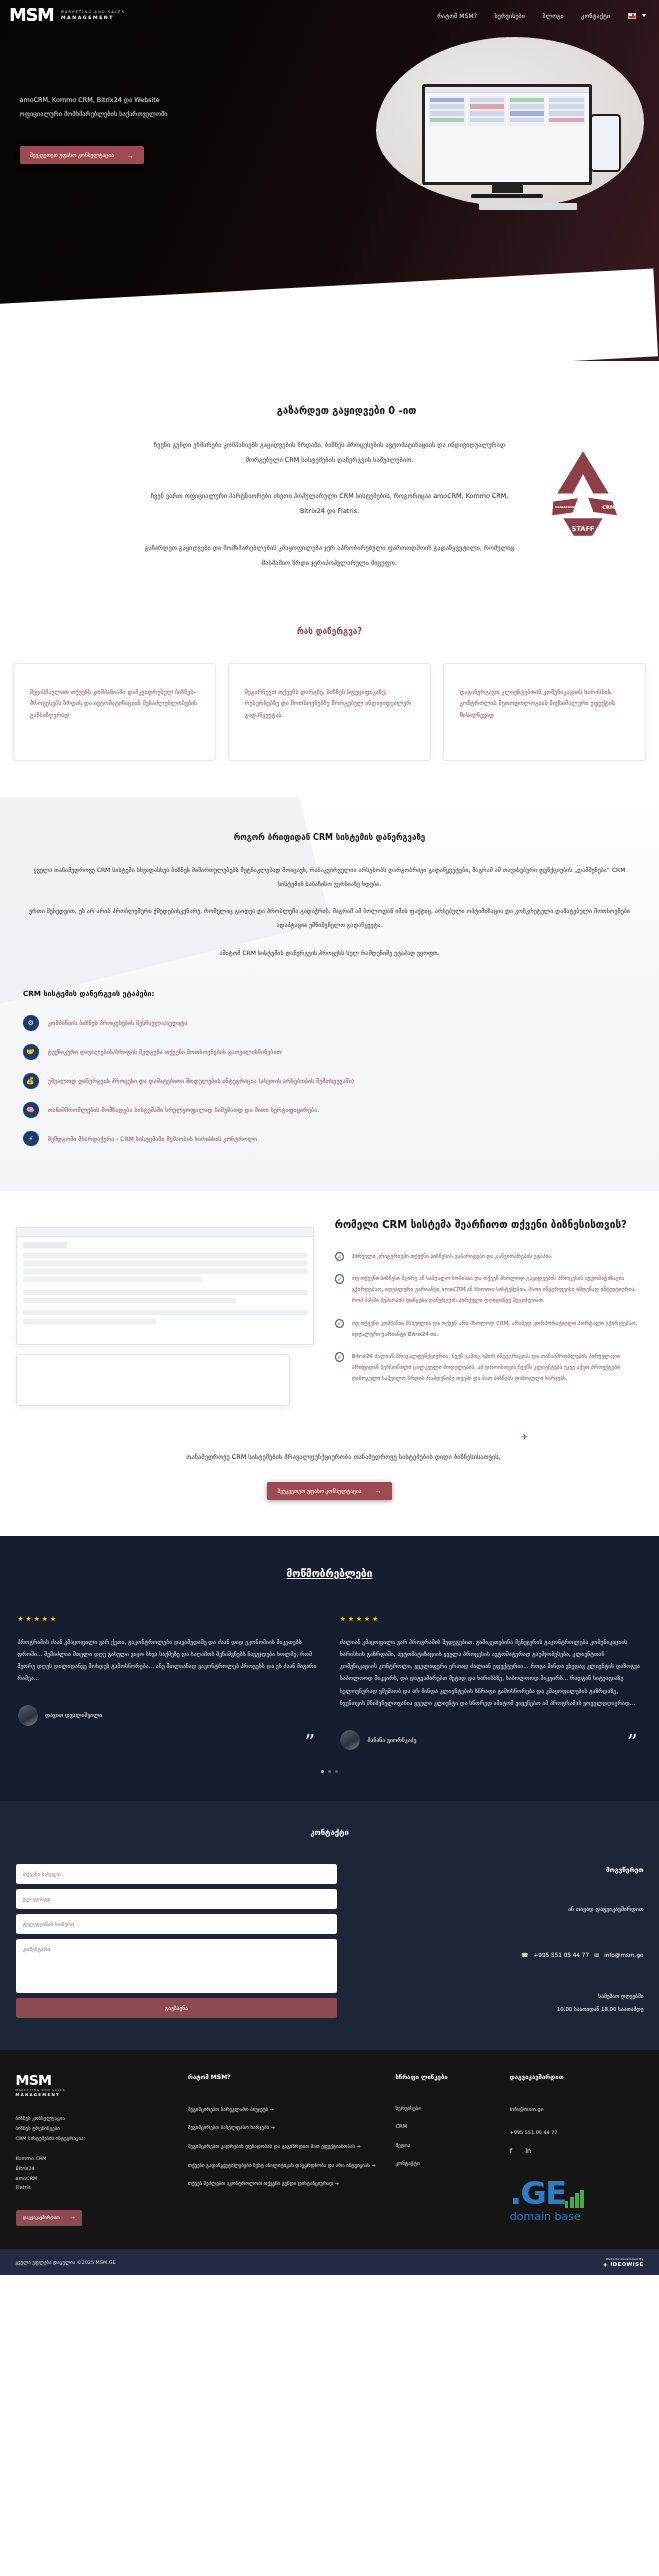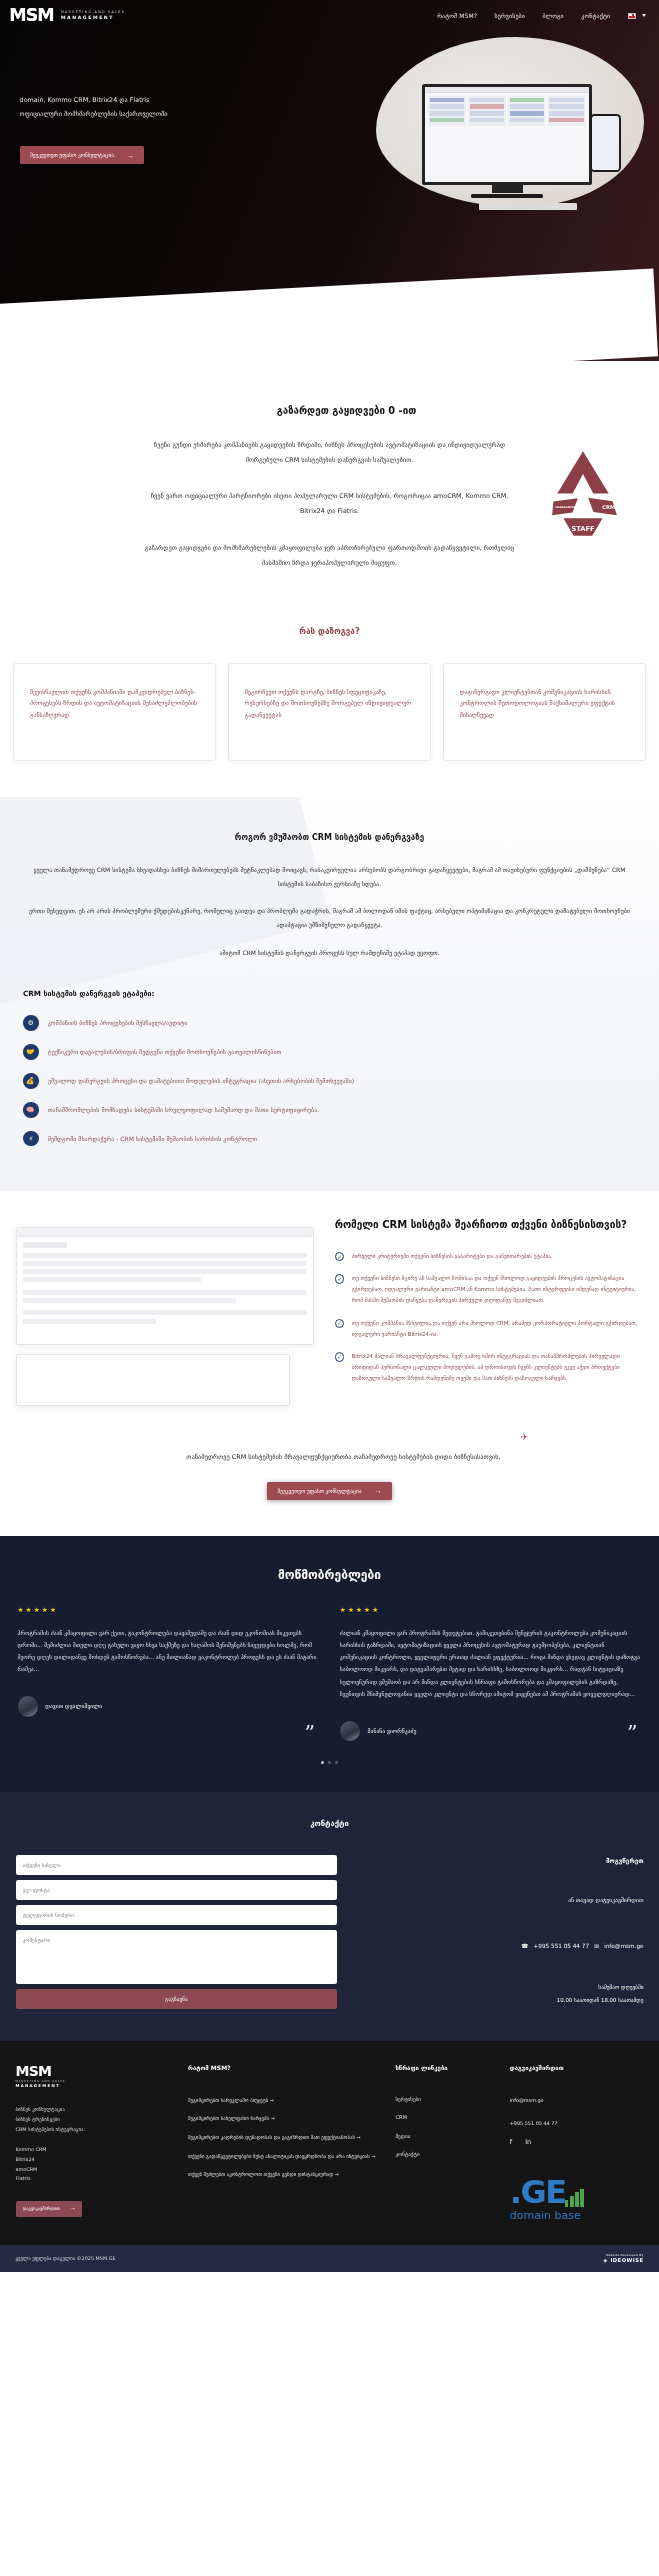--- a/index.html
+++ b/index.html
@@ -167,21 +167,21 @@
   .chk .tx { color:#8d4a52; font-size:5.4px; line-height:2.05; }
 
   
   .sec-cta { text-align:center; padding:24px 0 36px; background:#fff; }
   .sec-cta p { font-size:6.4px; line-height:2.1; color:#1b1b1b;margin-left:28px; }
   .sec-cta .btn-primary { margin-top:17.5px; }
   .plane { position:absolute; right:131px; margin-top:-18.5px; color:#9e4a52; font-size:8.8px; }
 
   
   .sec-test { background:#161d2e; color:#fff; padding:32px 0 28px; }
-  .sec-test h3 { text-align:center; font-size:12px; font-weight:700; margin-bottom:24px; }
+  .sec-test h3 { text-align:center; font-size:10px; font-weight:700; margin-bottom:36px;text-decoration:underline; }
   .tests { display:flex; gap:20.6px; padding:0 17.5px; }
   .test { flex:1; position:relative; }
   .stars { color:#f5c518; font-size:6.7px; letter-spacing:2.1px; margin-bottom:12.4px; }
   .test p { font-size:5.7px; line-height:2.15; color:#e8ebf2; }
   .who { display:flex; align-items:center; gap:7.2px; margin-top:20.6px; }
   .ava { width:20.6px;height:20.6px;border-radius:50%;
          background:linear-gradient(150deg,#56606e,#2b3340 60%,#8a8f97);
          flex:0 0 auto; }
   .who span { font-size:5.7px; }
   .qm { position:absolute; right:4.1px; bottom:2.1px; font-size:20.6px; color:#e8ebf2; font-family:"DejaVu Serif",serif; line-height:.6;}
@@ -228,21 +228,21 @@
     background:#8d4a52; color:#fff; border:0; border-radius:1.5px; padding:5.2px 7.2px;
     font-size:4.4px; cursor:pointer; font-family:inherit;
   }
   .fh { font-size:6px; font-weight:700; color:#fff; margin-bottom:25px; }
   .flink { display:block; color:#e3e3e3; text-decoration:none; font-size:4.9px; line-height:1.8; margin-bottom:9.8px; }
   .fnav a { display:block; color:#e3e3e3; text-decoration:none; font-size:5.2px; margin-bottom:12.4px; }
   .fcontact { font-size:4.9px; line-height:1.9; }
   .fcontact .mail { margin-bottom:13.4px; }
   .socials { display:flex; gap:8.2px; margin-top:11.3px; }
   .soc { width:7.2px; height:7.2px; color:#e6e6e6; font-size:6.7px; line-height:1; }
-  .gebox { margin-top:32px; text-align:left; }
+  .gebox { margin-top:24px; text-align:left; }
   .ge-logo { font-size:32px; font-weight:800; color:#2e7cc4; line-height:.9; letter-spacing:-1.5px; position:relative; }
   .ge-bars { display:inline-flex; align-items:flex-end; gap:1.5px; height:18.5px; vertical-align:bottom; margin-left:-10.3px; }
   .ge-bars i { width:3.6px; background:#4ca64c; display:block; }
   .ge-sub { font-size:11px; color:#2e7cc4; margin-top:2.1px; }
   .fbottom {
     margin-top:23px; background:#222a44; padding:8.2px 15.5px;
     display:flex; justify-content:space-between; align-items:center;
   }
   .fbottom .cr { font-size:4.9px; color:#dcdcdc; }
   .dev { text-align:right; color:#fff; }
@@ -310,21 +310,21 @@
       <div class="stand"></div>
       <div class="base"></div>
       <div class="kbd"></div>
       <div class="phone">
           <i></i>
         </div>
     </div>
 
     <div class="hero-body">
       <div class="hero-sub">
-        <div>domain, Kommo CRM, Bitrix24 და Flatris</div>
+        <div>amoCRM, Kommo CRM, Bitrix24 და Website</div>
         <div>ოფიციალური მომხმარებლების საქართველოში</div>
       </div>
       <button class="btn-primary">
         <span>შეუკვეთეთ უფასო კონსულტაცია</span>
         <span class="ar">→</span>
       </button>
     </div>
   </section>
 
   <section class="sec-grow" style="position:relative;">
@@ -338,37 +338,37 @@
       <text x="66" y="128" text-anchor="middle" fill="#fff" font-size="5" font-weight="bold" font-family="DejaVu Sans">MANAGEMENT</text>
     </svg>
 
     <h2>გაზარდეთ გაყიდვები 0 -ით</h2>
     <div class="p">ჩვენი გუნდი ეხმარება კომპანიებს გაყიდვების ზრდაში, ბიზნეს პროცესების ავტომატიზაციის და ინდივიდუალურად მორგებული CRM სისტემების დანერგვის საშუალებით.</div>
     <div class="p">ჩვენ ვართ ოფიციალური პარტნიორები ისეთი პოპულარული CRM სისტემების, როგორიცაა amoCRM, Kommo CRM, Bitrix24 და Flatris.</div>
     <div class="p">გაზარდეთ გაყიდვები და მომხმარებლების კმაყოფილება ჯერ აპრობირებული ფართოდმოიხ გადაწყვეტილი, რომელიც მასმაშიო ზრდა ჯერიპოპულარული მიცუფთ.</div>
   </section>
 
   <section class="sec-do">
-    <h3>რას დაზოგვა?</h3>
+    <h3>რას დანერგვა?</h3>
     <div class="cards">
       <div class="card">
         <p>შევისწავლით თქვენს კომპანიაში დამკვიდრებულ ბიზნეს-პროცესებს ზრდის და ავტომატიზაციის შესაძლებლობების განსაზღვრად</p>
       </div>
       <div class="card">
         <p>შეგირჩევთ თქვენს დარგზე, ბიზნეს სფეციფიკაზე, რესურსებზე და მოთხოვნებზე მორგებულ ინდივიდუალურ გადაწყვეტას</p>
       </div>
       <div class="card">
         <p>დაგინერგავთ კლიენტებთან კომუნიკაციის ხარისხის კონტროლის მეთოდოლოგიას მაქსიმალური ეფექტის მისაღწევად</p>
       </div>
     </div>
   </section>
 
   <section class="sec-how">
     <div class="inner">
-      <h3>როგორ ვმუშაობთ CRM სისტემის დანერგვაზე</h3>
+      <h3>როგორ ბრიფიდან CRM სისტემის დანერგვაზე</h3>
       <div class="para">ყველა თანამედროვე CRM სისტემა სხვადასხვა ბიზნეს მიმართულებებს მეტნაკლებად მოიცავს, რასაკვირველია არსებობს დარგობრივი გადაწყვეტები, მაგრამ ამ თავისებური ფუნქციების „დამშენება“ CRM სისტემის საბაზისო ვერსიაზე ხდება.</div>
       <div class="para">ერთი შეხედვით, ეს არ არის პრობლემური ქმედებისკენარე, რომელიც გაიდვა და პრობლემა გადაჭრის, მაგრამ ამ ბოლოდან იმის ფაქტიც, არსებული ოპტიმიზაცია და კონკრეტული დამატებული მოთხოვნები ადაპტაცია უმნიშვნელო გადაწყვეტა.</div>
       <div class="para">ამიტომ CRM სისტემის დანერგვის პროცესს სულ რამდენიმე ეტაპად ვყოფთ.</div>
 
       <div class="steps-title">CRM სისტემის დანერგვის ეტაპები:</div>
 
       <div class="step">
         <span class="ic">⚙</span>
         <span class="tx">კომპანიის ბიზნეს პროცესების შესწავლა/აუდიტი</span>
       </div>

